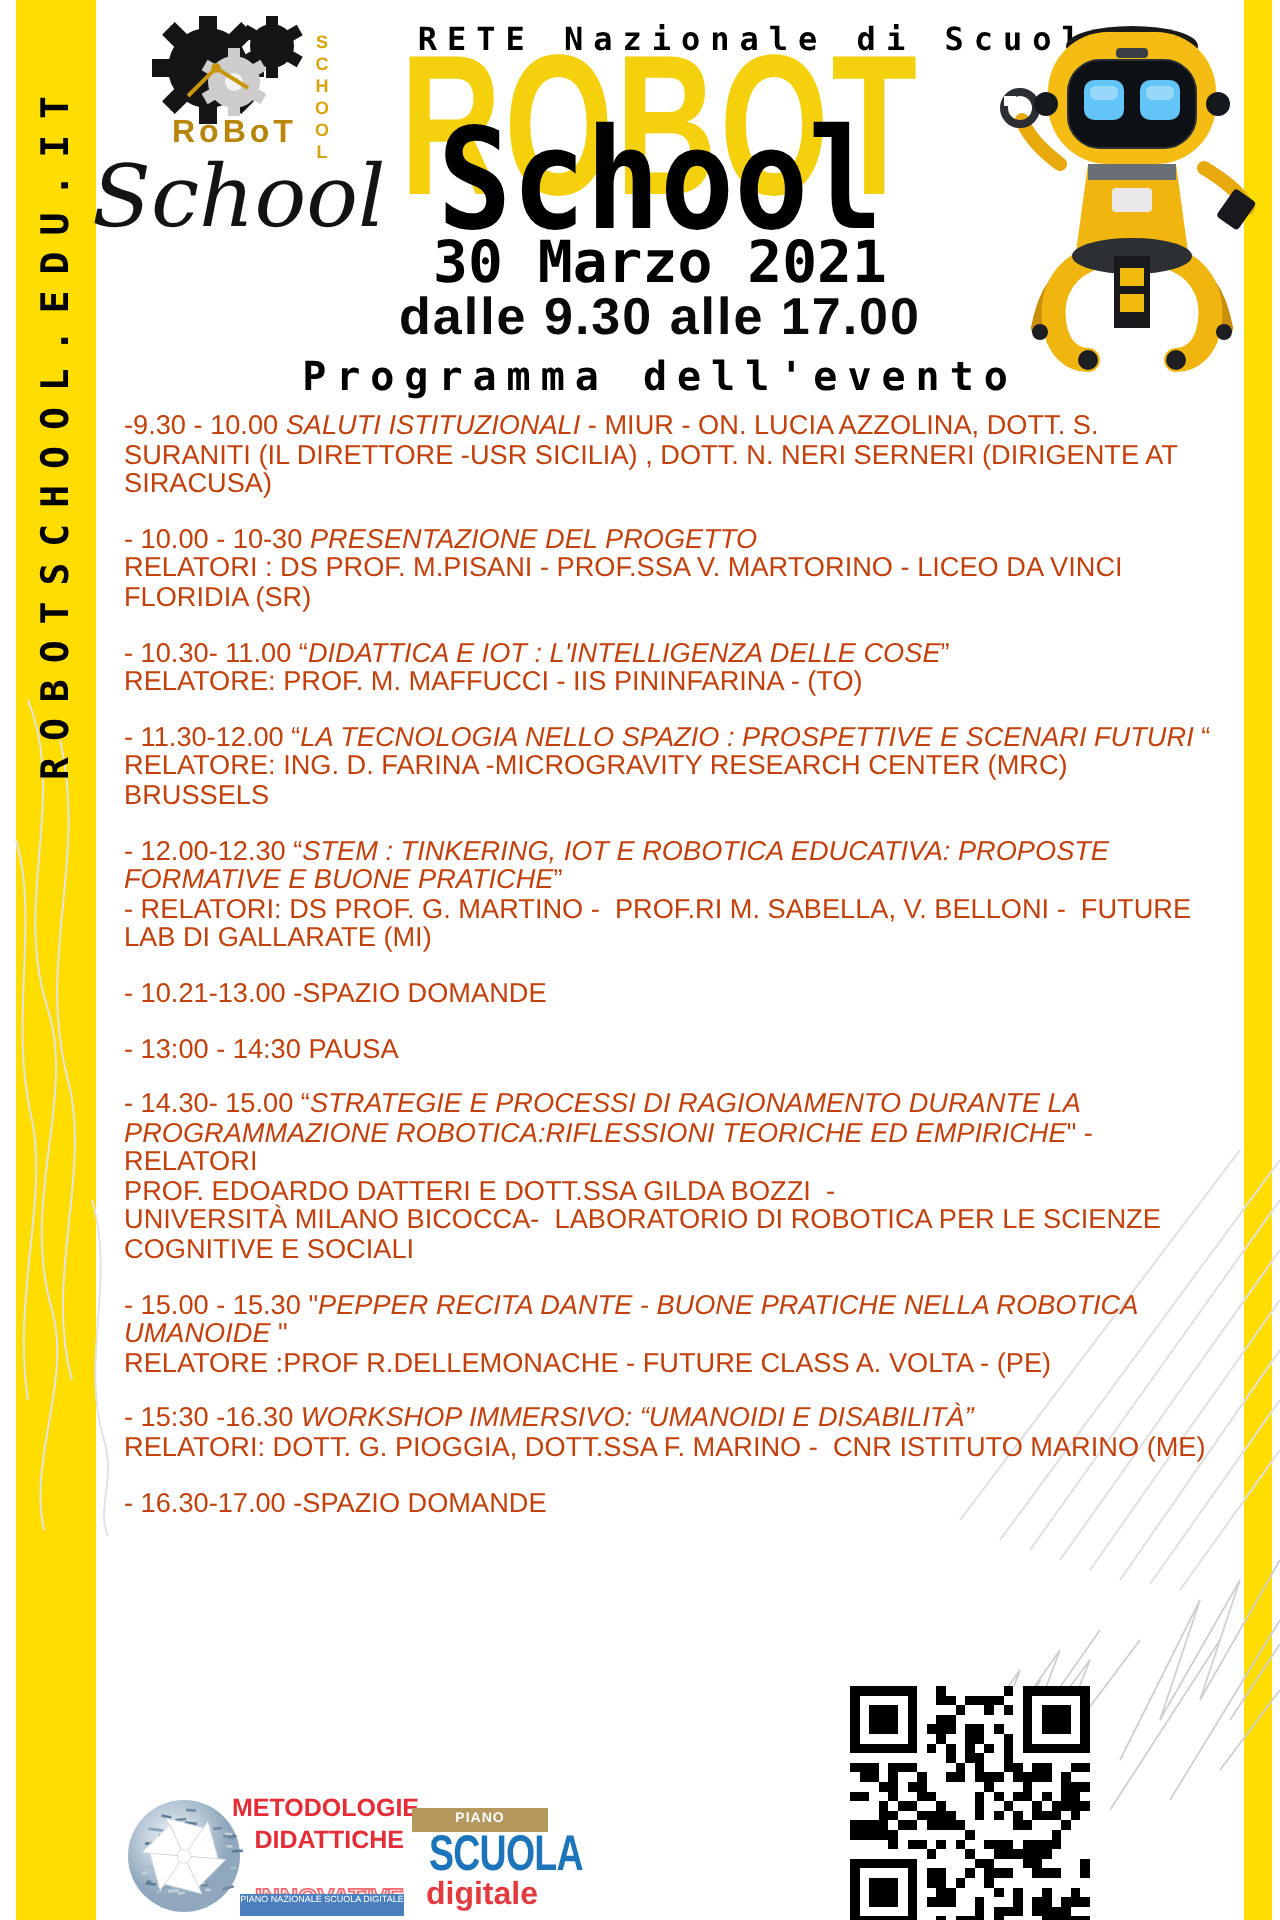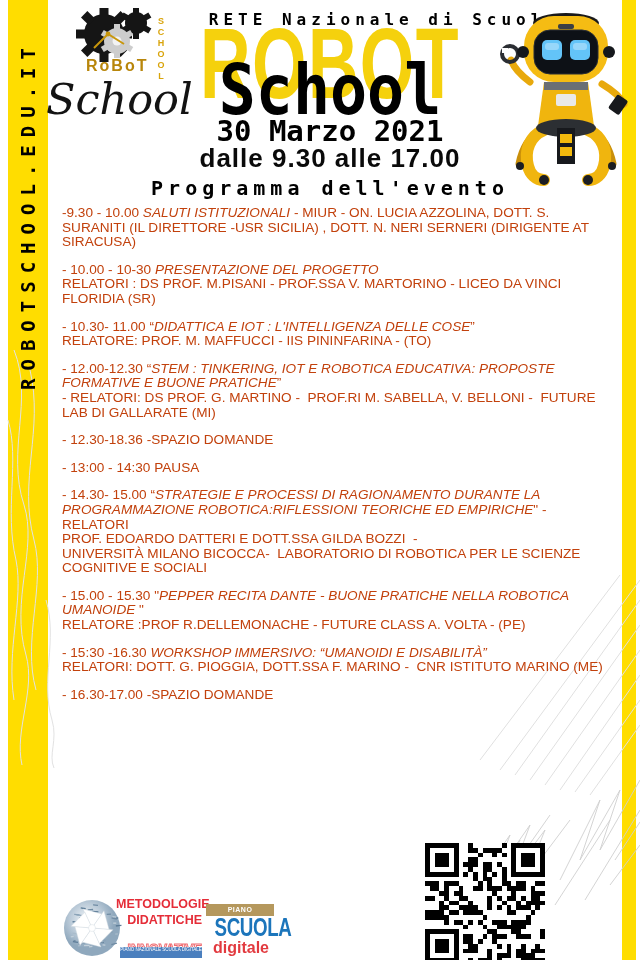--- a/index.html
+++ b/index.html
@@ -179,25 +179,27 @@
 
   <div class="abs schedule">
       <div class="sched-item"><span>-9.30 - 10.00 </span><span class="it">SALUTI ISTITUZIONALI</span><span> - MIUR - ON. LUCIA AZZOLINA, DOTT. S.
 SURANITI (IL DIRETTORE -USR SICILIA) , DOTT. N. NERI SERNERI (DIRIGENTE AT
 SIRACUSA)</span></div>
       <div class="sched-item"><span>- 10.00 - 10-30 </span><span class="it">PRESENTAZIONE DEL PROGETTO</span><span>
 RELATORI : DS PROF. M.PISANI - PROF.SSA V. MARTORINO - LICEO DA VINCI
 FLORIDIA (SR)</span></div>
       <div class="sched-item"><span>- 10.30- 11.00 “</span><span class="it">DIDATTICA E IOT : L'INTELLIGENZA DELLE COSE</span><span>”
 RELATORE: PROF. M. MAFFUCCI - IIS PININFARINA - (TO)</span></div>
+      <div class="sched-item"><span>- 11.30-12.00 “</span><span class="it">LA TECNOLOGIA NELLO SPAZIO : PROSPETTIVE E SCENARI FUTURI</span><span> “
+RELATORE: ING. D. FARINA -MICROGRAVITY RESEARCH CENTER (MRC) BRUSSELS</span></div>
       <div class="sched-item"><span>- 12.00-12.30 “</span><span class="it">STEM : TINKERING, IOT E ROBOTICA EDUCATIVA: PROPOSTE
 FORMATIVE E BUONE PRATICHE</span><span>”
 - RELATORI: DS PROF. G. MARTINO -  PROF.RI M. SABELLA, V. BELLONI -  FUTURE
 LAB DI GALLARATE (MI)</span></div>
-      <div class="sched-item"><span>- 12.30-18.36 -SPAZIO DOMANDE</span></div>
+      <div class="sched-item"><span>- 10.21-13.00 -SPAZIO DOMANDE</span></div>
       <div class="sched-item"><span>- 13:00 - 14:30 PAUSA</span></div>
       <div class="sched-item"><span>- 14.30- 15.00 “</span><span class="it">STRATEGIE E PROCESSI DI RAGIONAMENTO DURANTE LA
 PROGRAMMAZIONE ROBOTICA:RIFLESSIONI TEORICHE ED EMPIRICHE</span><span>" -RELATORI
 PROF. EDOARDO DATTERI E DOTT.SSA GILDA BOZZI  -
 UNIVERSITÀ MILANO BICOCCA-  LABORATORIO DI ROBOTICA PER LE SCIENZE
 COGNITIVE E SOCIALI</span></div>
       <div class="sched-item"><span>- 15.00 - 15.30 "</span><span class="it">PEPPER RECITA DANTE - BUONE PRATICHE NELLA ROBOTICA
 UMANOIDE </span><span>"
 RELATORE :PROF R.DELLEMONACHE - FUTURE CLASS A. VOLTA - (PE)</span></div>
       <div class="sched-item"><span>- 15:30 -16.30 </span><span class="it">WORKSHOP IMMERSIVO: “UMANOIDI E DISABILITÀ”</span><span>

